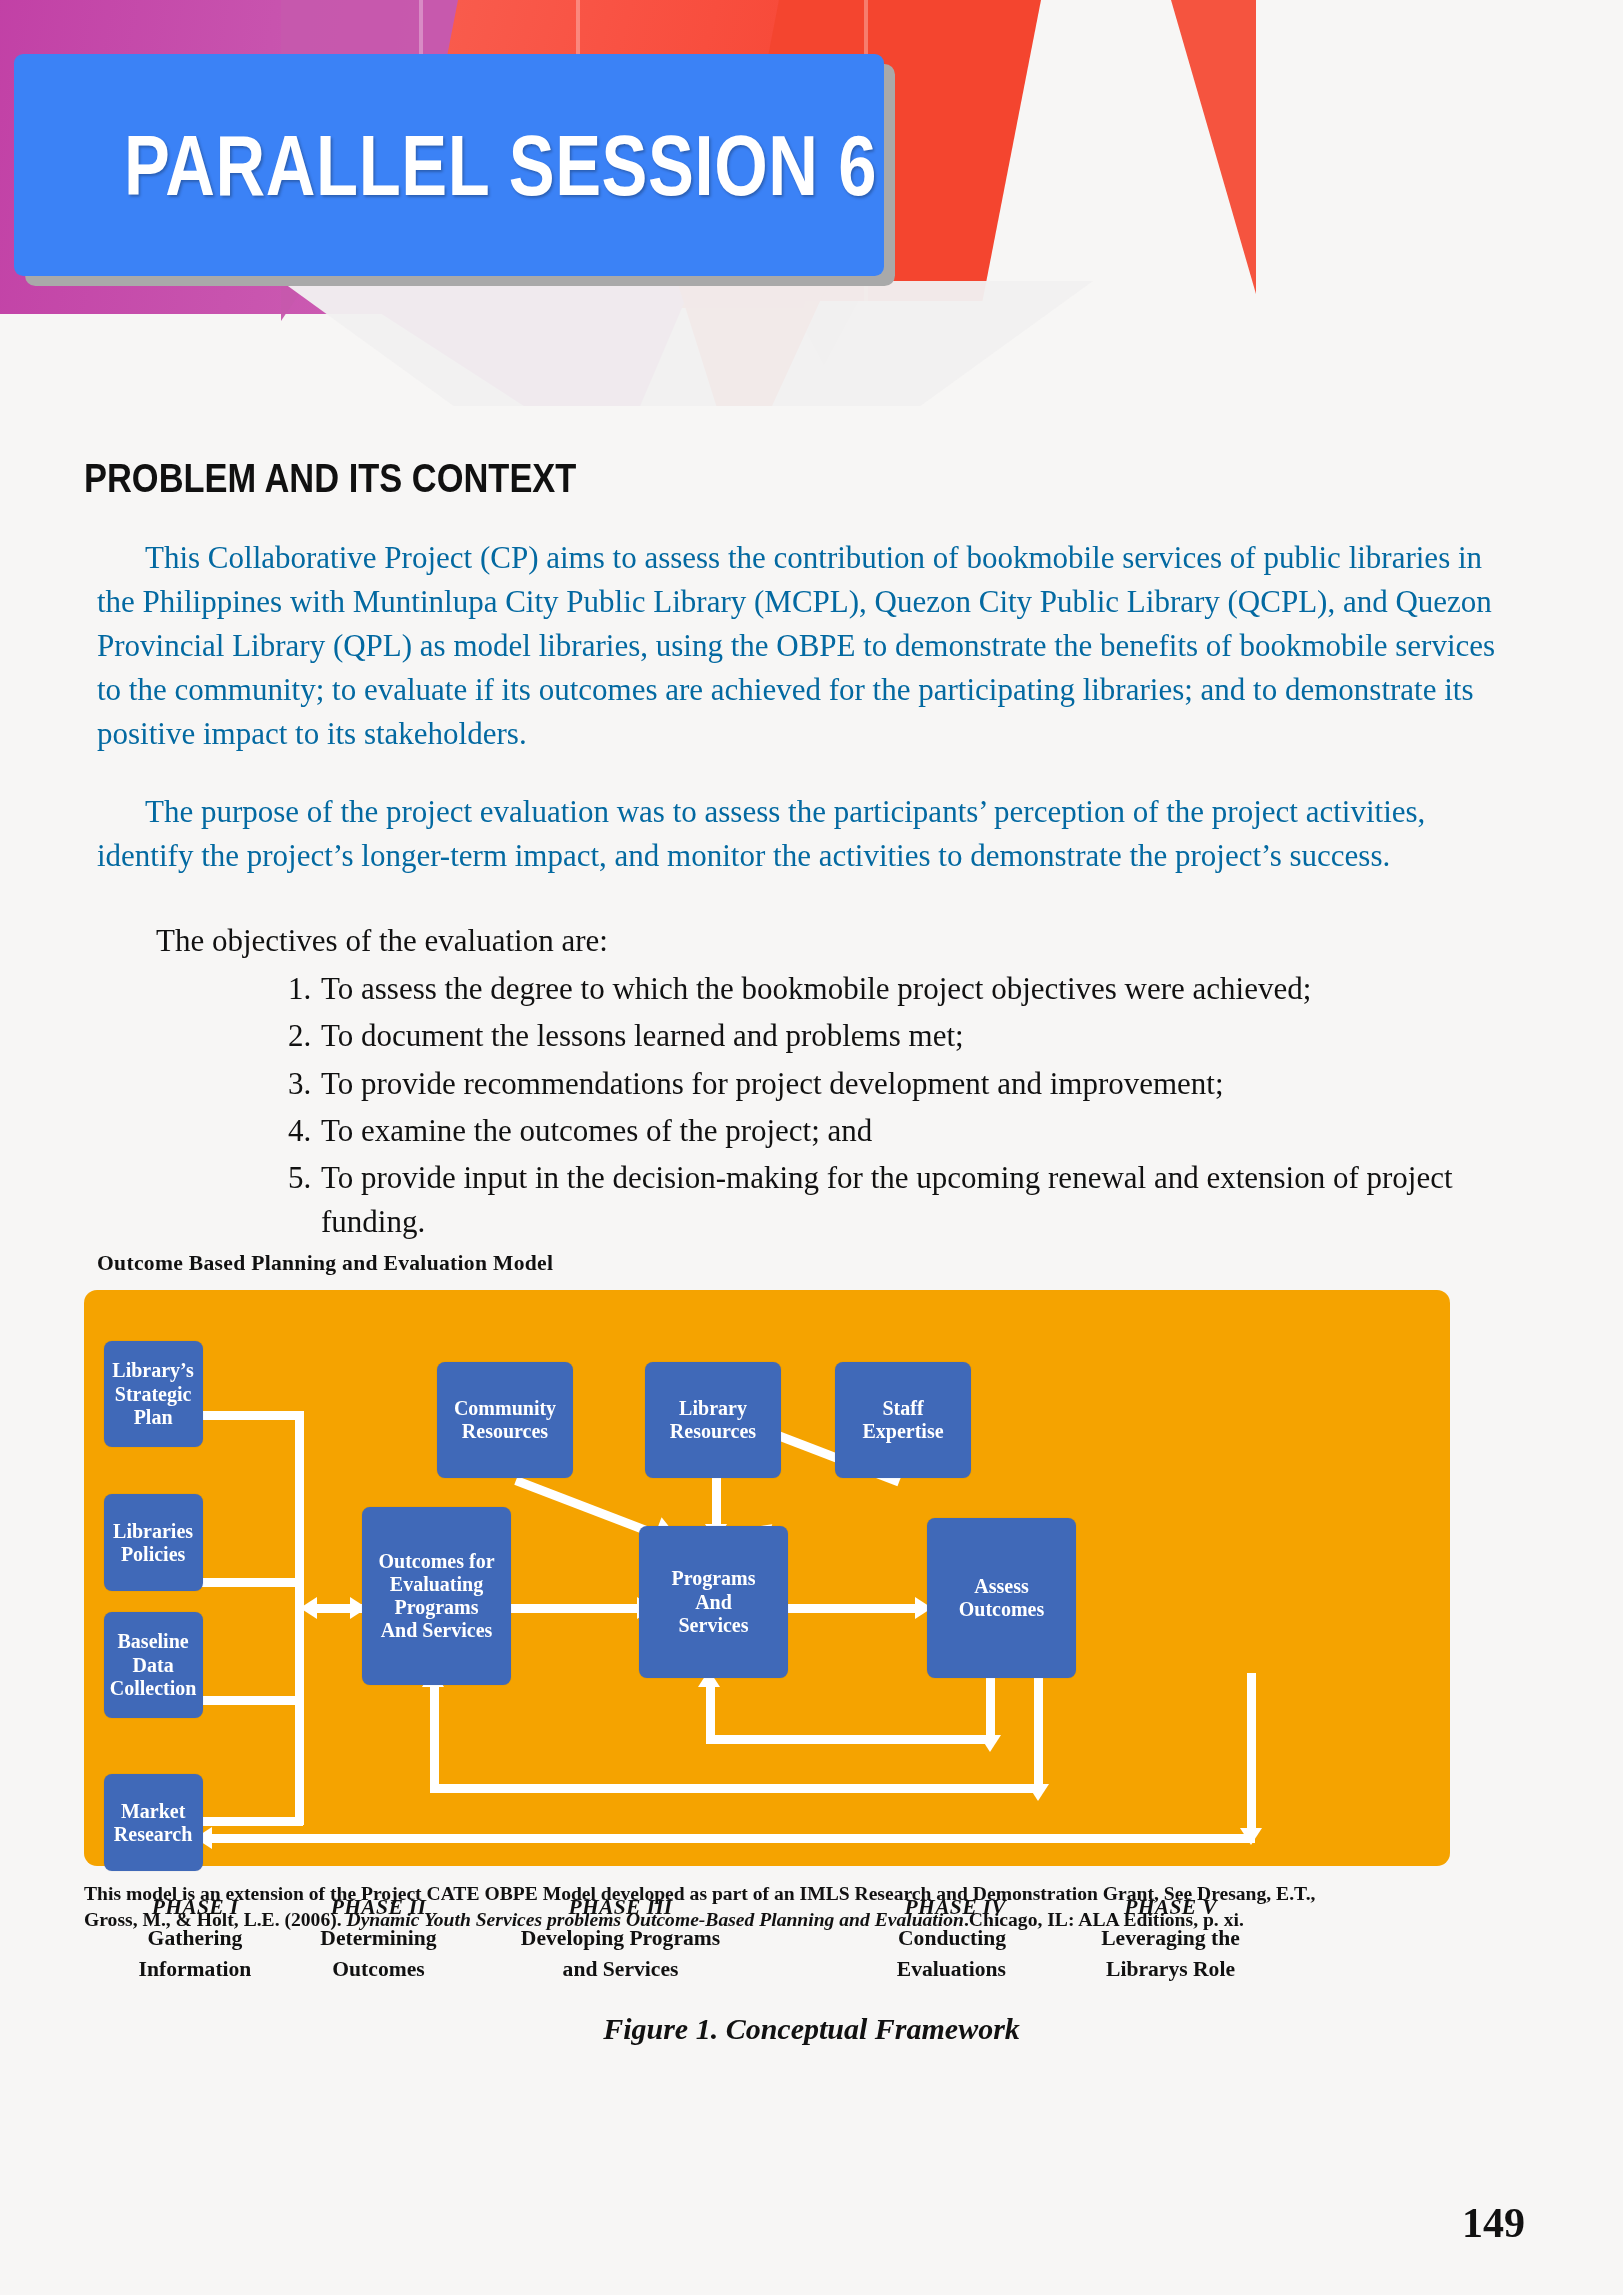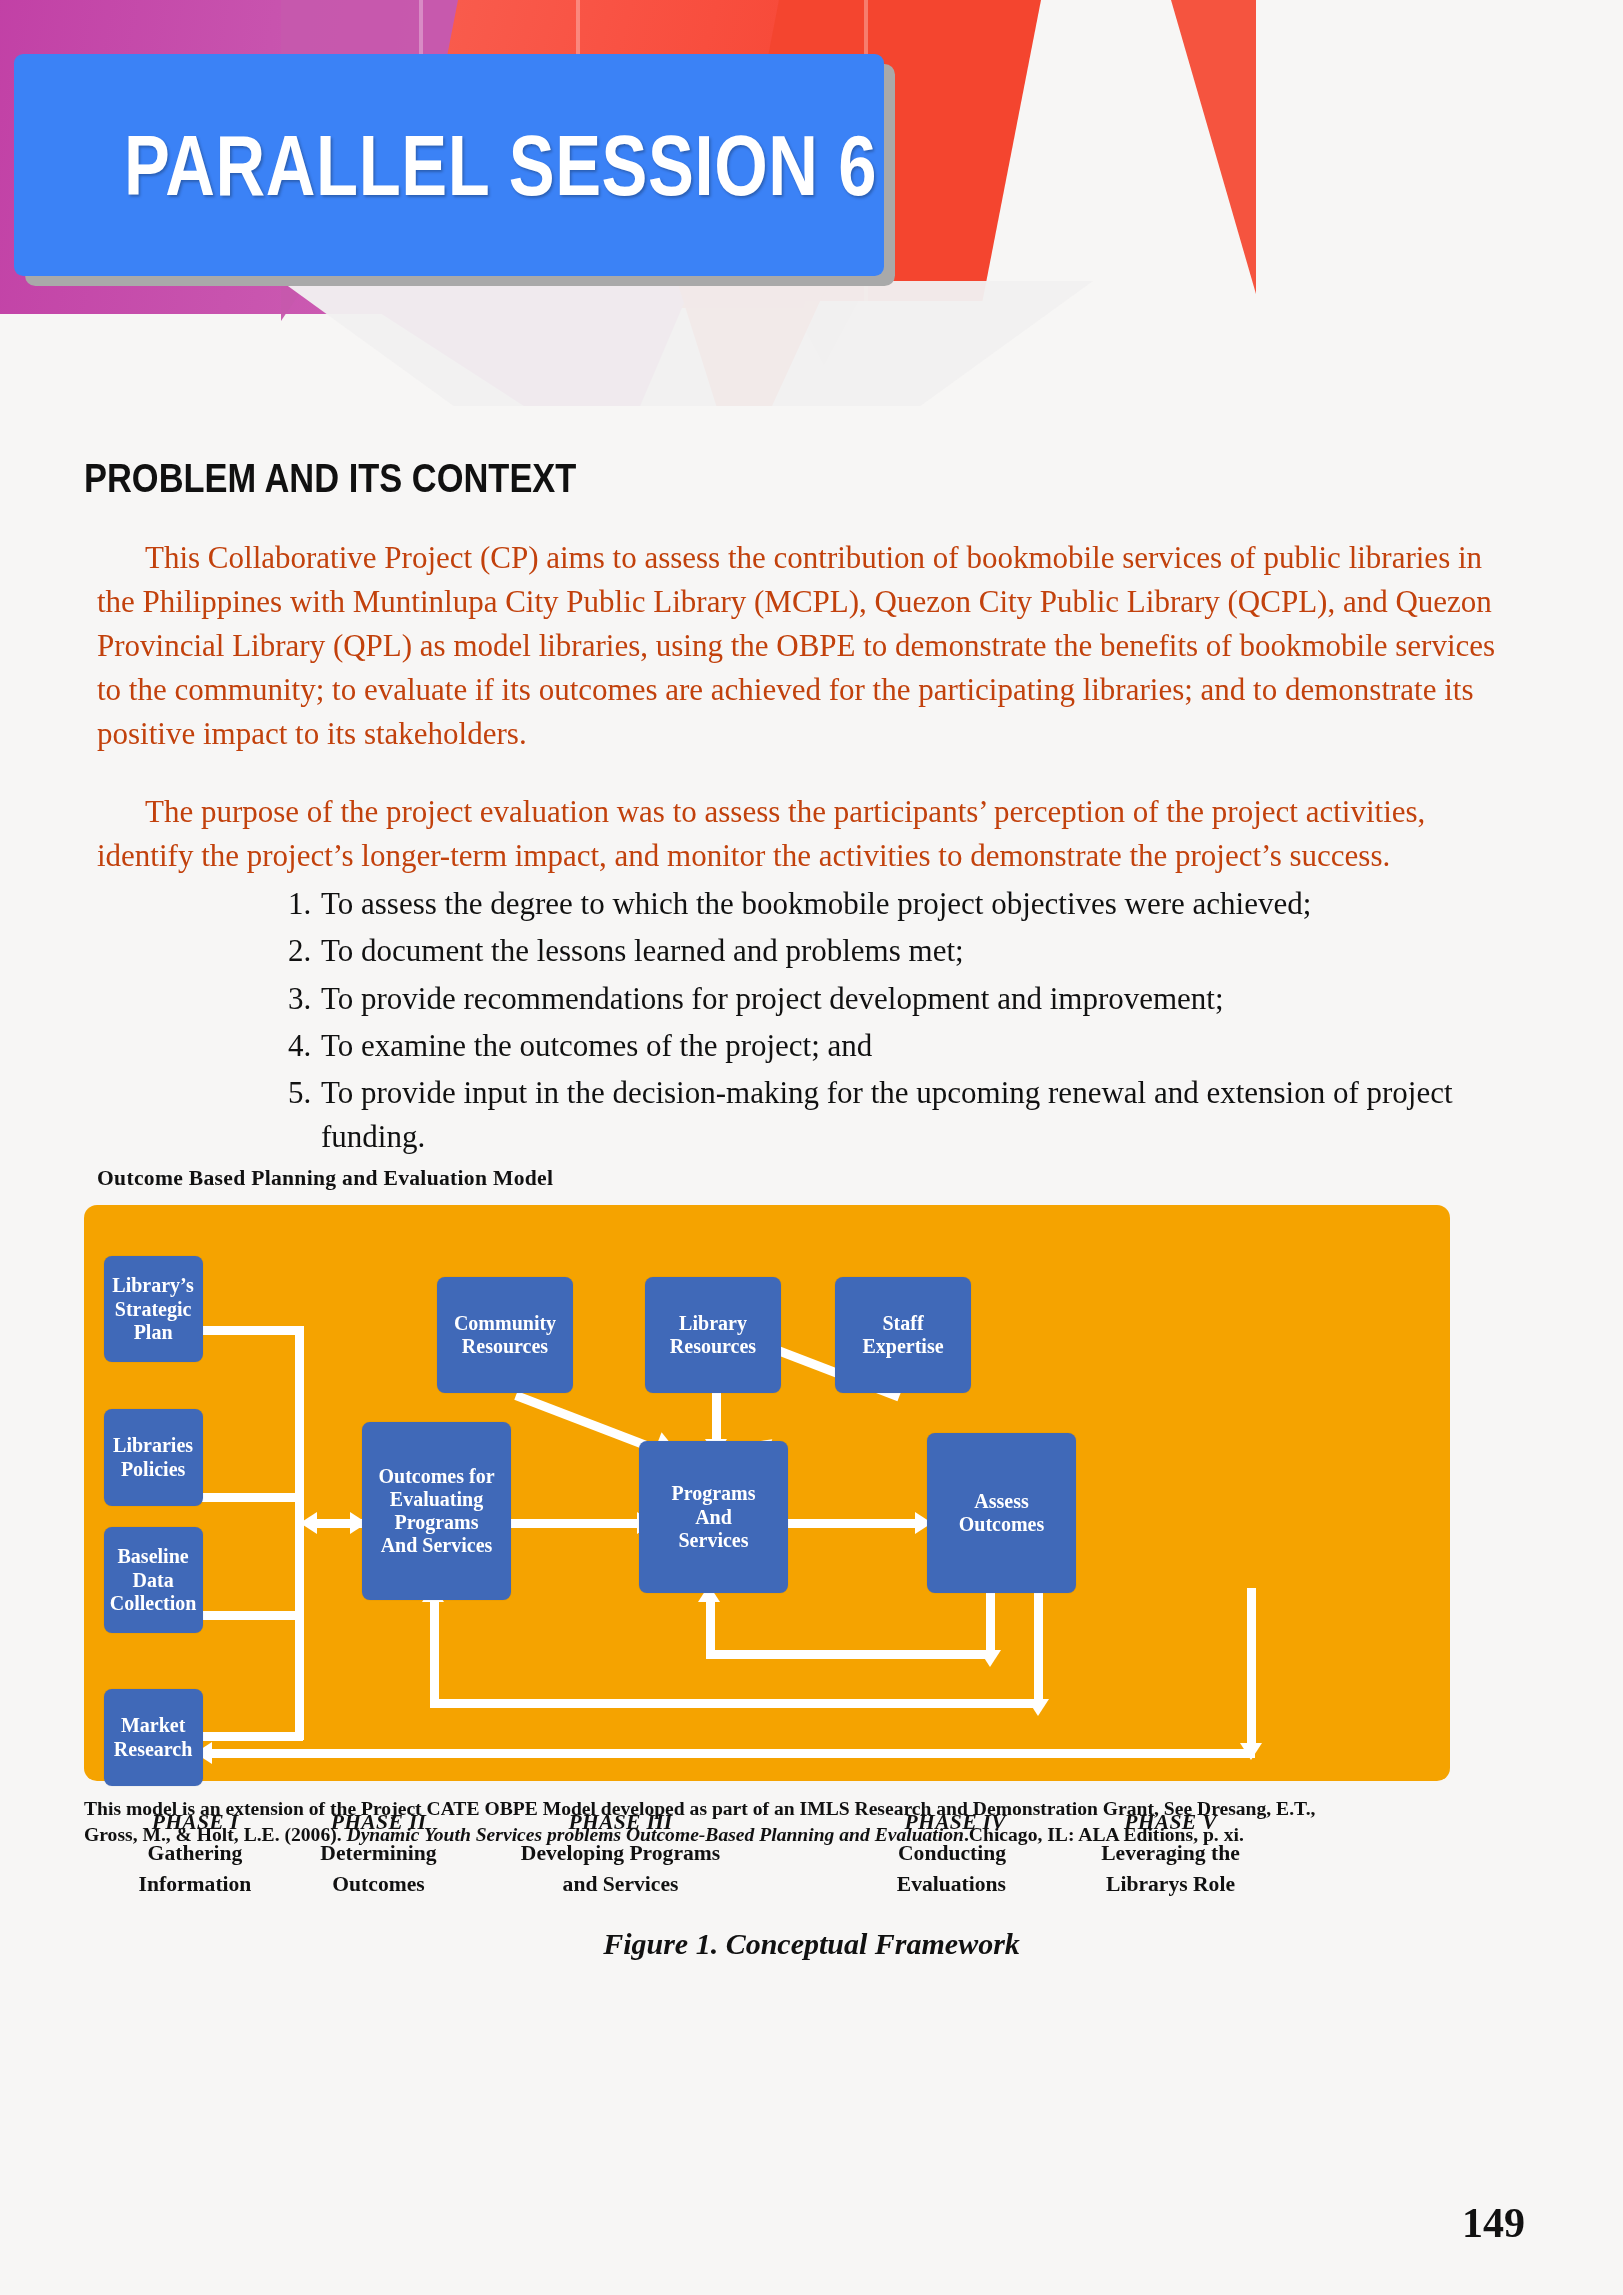--- a/index.html
+++ b/index.html
@@ -89,21 +89,21 @@
   .section-heading{
     margin:49px 0 0 84px;
     font-family:"Liberation Sans", sans-serif;
     font-weight:700;font-size:41px;color:#111;
     transform:scaleX(.84);transform-origin:left center;
     white-space:nowrap;letter-spacing:0px;
   }
 
   .para{
     margin:34px 97px 0 97px;
-    font-size:31px;line-height:1.42;color:#c2410c;text-align:left;
+    font-size:31px;line-height:1.42;color:#0369a1;text-align:left;
   }
   .para .indent{display:inline-block;width:48px;}
 
   .obj-lead{margin:41px 97px 0 156px;font-size:31px;line-height:1.42;color:#111;}
 
   ol.objectives{
     margin:3.9px 97px 0 288px;padding:0;list-style:none;
     font-size:31px;line-height:1.42;color:#111;
   }
   ol.objectives li{display:flex;margin-top:3.3px;}
@@ -188,20 +188,21 @@
   <div class="section-heading">PROBLEM AND ITS CONTEXT</div>
 
   <p class="para">
     <span class="indent"></span><span>This Collaborative Project (CP) aims to assess the contribution of bookmobile services of public libraries in the Philippines with Muntinlupa City Public Library (MCPL), Quezon City Public Library (QCPL), and Quezon Provincial Library (QPL) as model libraries, using the OBPE to demonstrate the benefits of bookmobile services to the community; to evaluate if its outcomes are achieved for the participating libraries; and to demonstrate its positive impact to its stakeholders.</span>
   </p>
 
   <p class="para">
     <span class="indent"></span><span>The purpose of the project evaluation was to assess the participants’ perception of the project activities, identify the project’s longer-term impact, and monitor the activities to demonstrate the project’s success.</span>
   </p>
 
+  <div class="obj-lead">The objectives of the evaluation are:</div>
 
   <ol class="objectives">
     <li>
       <span class="num">1.</span>
       <span class="txt">To assess the degree to which the bookmobile project objectives were achieved;</span>
     </li>
     <li>
       <span class="num">2.</span>
       <span class="txt">To document the lessons learned and problems met;</span>
     </li>

